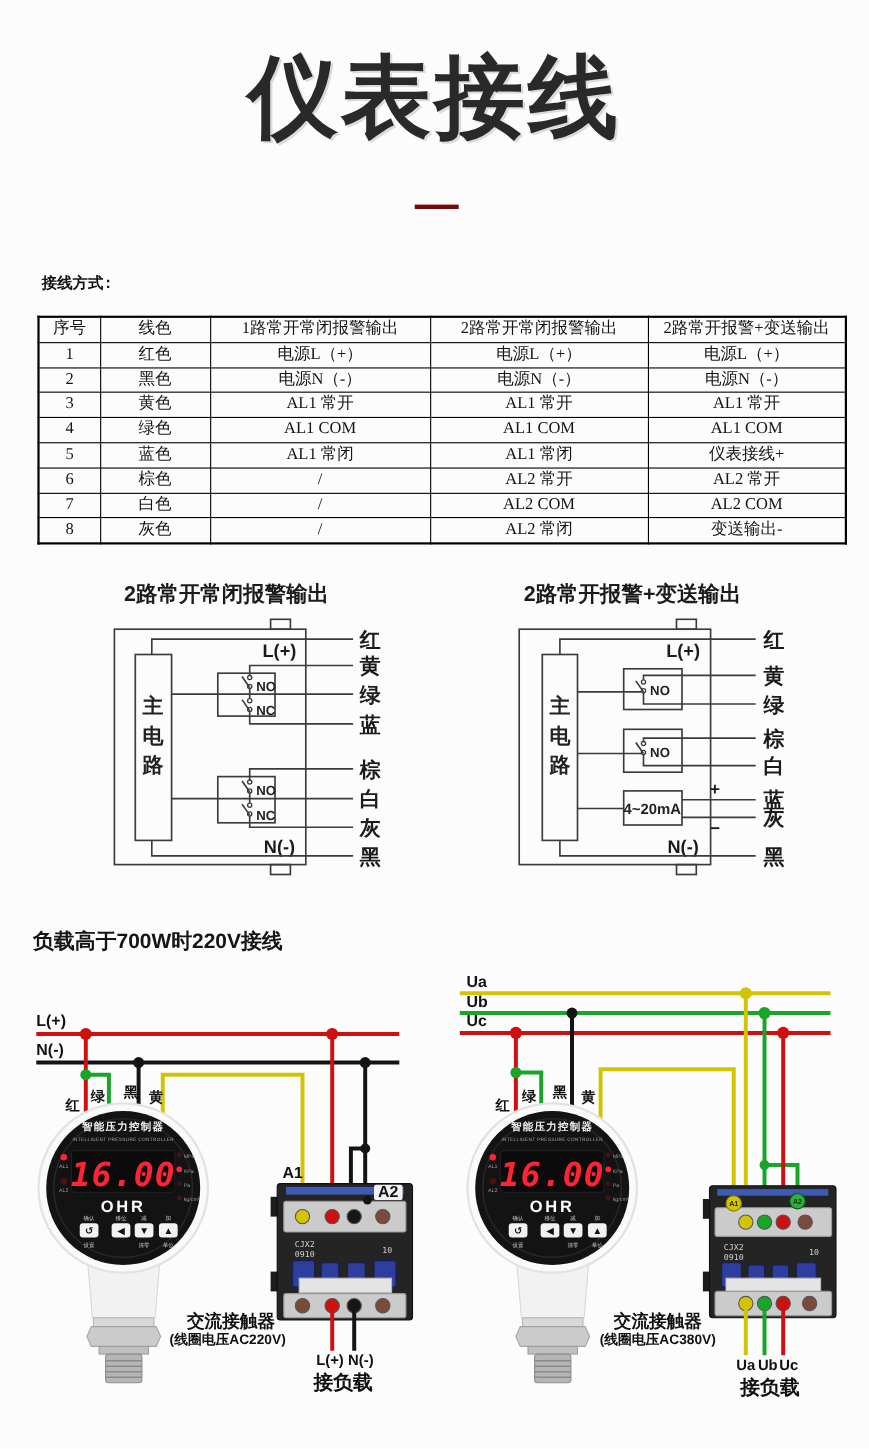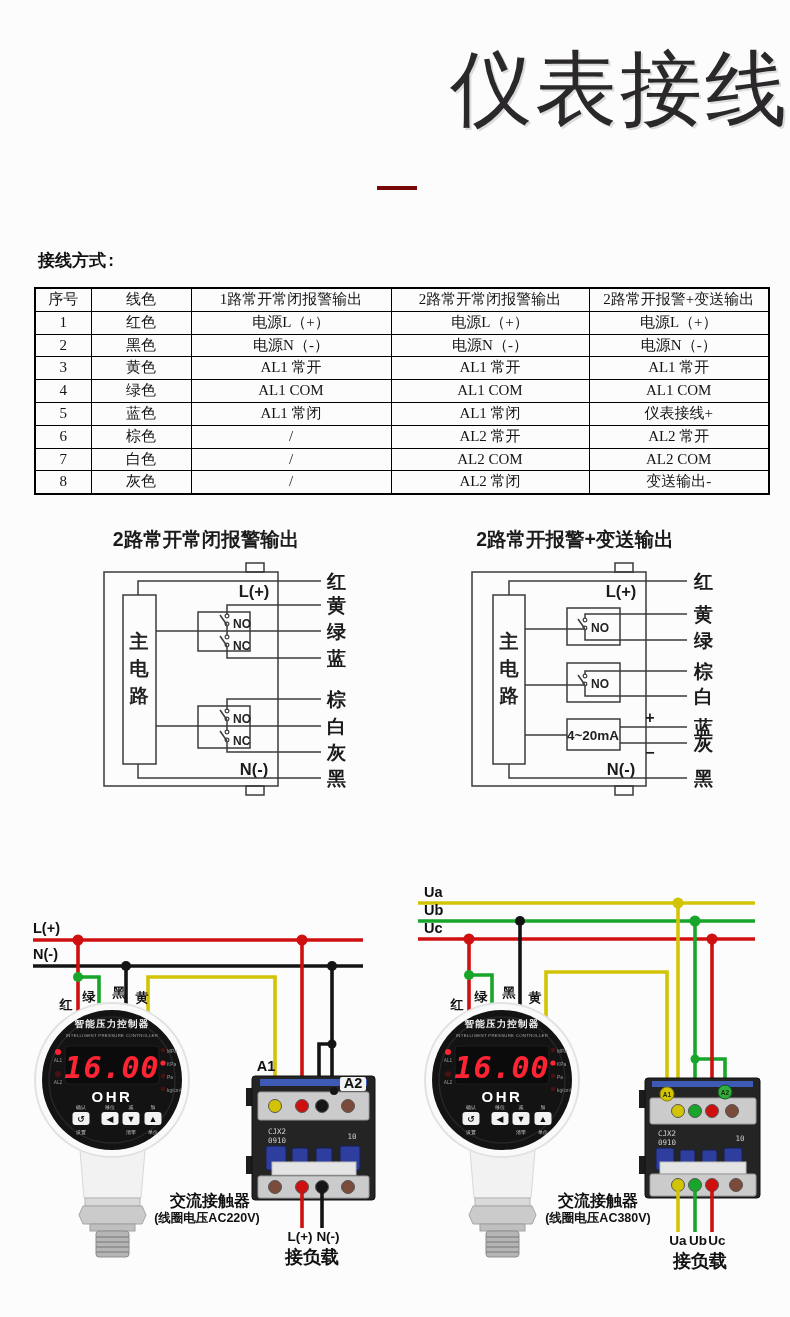--- a/index.html
+++ b/index.html
@@ -1,22 +1,22 @@
 <!DOCTYPE html>
 <html><head>
 <meta charset="utf-8">
 <style>
   html,body{margin:0;padding:0;background:#ffffff;}
   .page{position:relative;width:790px;height:1317px;background:#fdfcfc;overflow:hidden;
         font-family:"Liberation Sans","DejaVu Sans",sans-serif;}
-  .mainTitle{position:absolute;top:38px;left:0;width:100%;text-align:right;
-        font-size:82px;font-weight:400;color:#2b282b;letter-spacing:3px;line-height:1.25;
+  .mainTitle{position:absolute;top:38px;left:0;width:100%;text-align:center;
+        font-size:82px;font-weight:700;color:#2b282b;letter-spacing:3px;line-height:1.25;
         text-shadow:2px 2px 0 rgba(120,120,120,.25);}
   .titleBar{position:absolute;left:377px;top:186px;width:40px;height:4px;background:#780808;}
-  .secLabel{position:absolute;left:38px;top:249px;font-size:17px;font-weight:700;color:#111;
+  .secLabel{position:absolute;left:38px;top:249px;font-size:14px;font-weight:700;color:#111;
         font-family:Liberation Mono, monospace;}
   table.wt{position:absolute;left:34px;top:287px;width:734px;border-collapse:collapse;
         table-layout:fixed;font-family:"Liberation Serif","DejaVu Serif",serif;
         font-size:15px;color:#141414;text-align:center;border:2px solid #000;padding-left:13px;}
   table.wt th,table.wt td{border:1px solid #000;height:21.8px;padding:0;font-weight:400;line-height:1.05;}
   svg.lay{position:absolute;left:0;}
   svg text{font-family:"Liberation Sans","DejaVu Sans",sans-serif;}
   
   .ln{fill:none;stroke:#3b3b3b;stroke-width:1.5;}
   .cc{fill:#fff;stroke:#3b3b3b;stroke-width:1.2;}
@@ -240,20 +240,21 @@
       <text class="sLbl" x="694" y="621">黄</text>
       <text class="sLbl" x="694" y="647">绿</text>
       <text class="sLbl" x="694" y="678">棕</text>
       <text class="sLbl" x="694" y="703">白</text>
       <text class="sLbl" x="694" y="734">蓝</text>
       <text class="sLbl" x="694" y="750">灰</text>
       <text class="sLbl" x="694" y="785">黑</text>
     </g>
   </svg>
 
+  <div class="loadTitle" style="left:30px">负载高于700W时220V接线</div>
 
   <svg class="lay" style="top:870px" width="790" height="447" viewBox="0 870 790 447" xmlns="http://www.w3.org/2000/svg" xmlns:xlink="http://www.w3.org/1999/xlink">
 
     <g>
       <path class="wire wRed" d="M33,940 H363"></path>
       <path class="wire wBlk" d="M33,966 H363"></path>
       <path class="wire wRed" d="M78,938 V1020"></path>
       <circle class="fRed" cx="78" cy="940" r="5.5"></circle>
       <path class="wire wGrn" d="M78,977 H99 V1020"></path>
       <circle class="fGrn" cx="78" cy="977" r="5"></circle>

